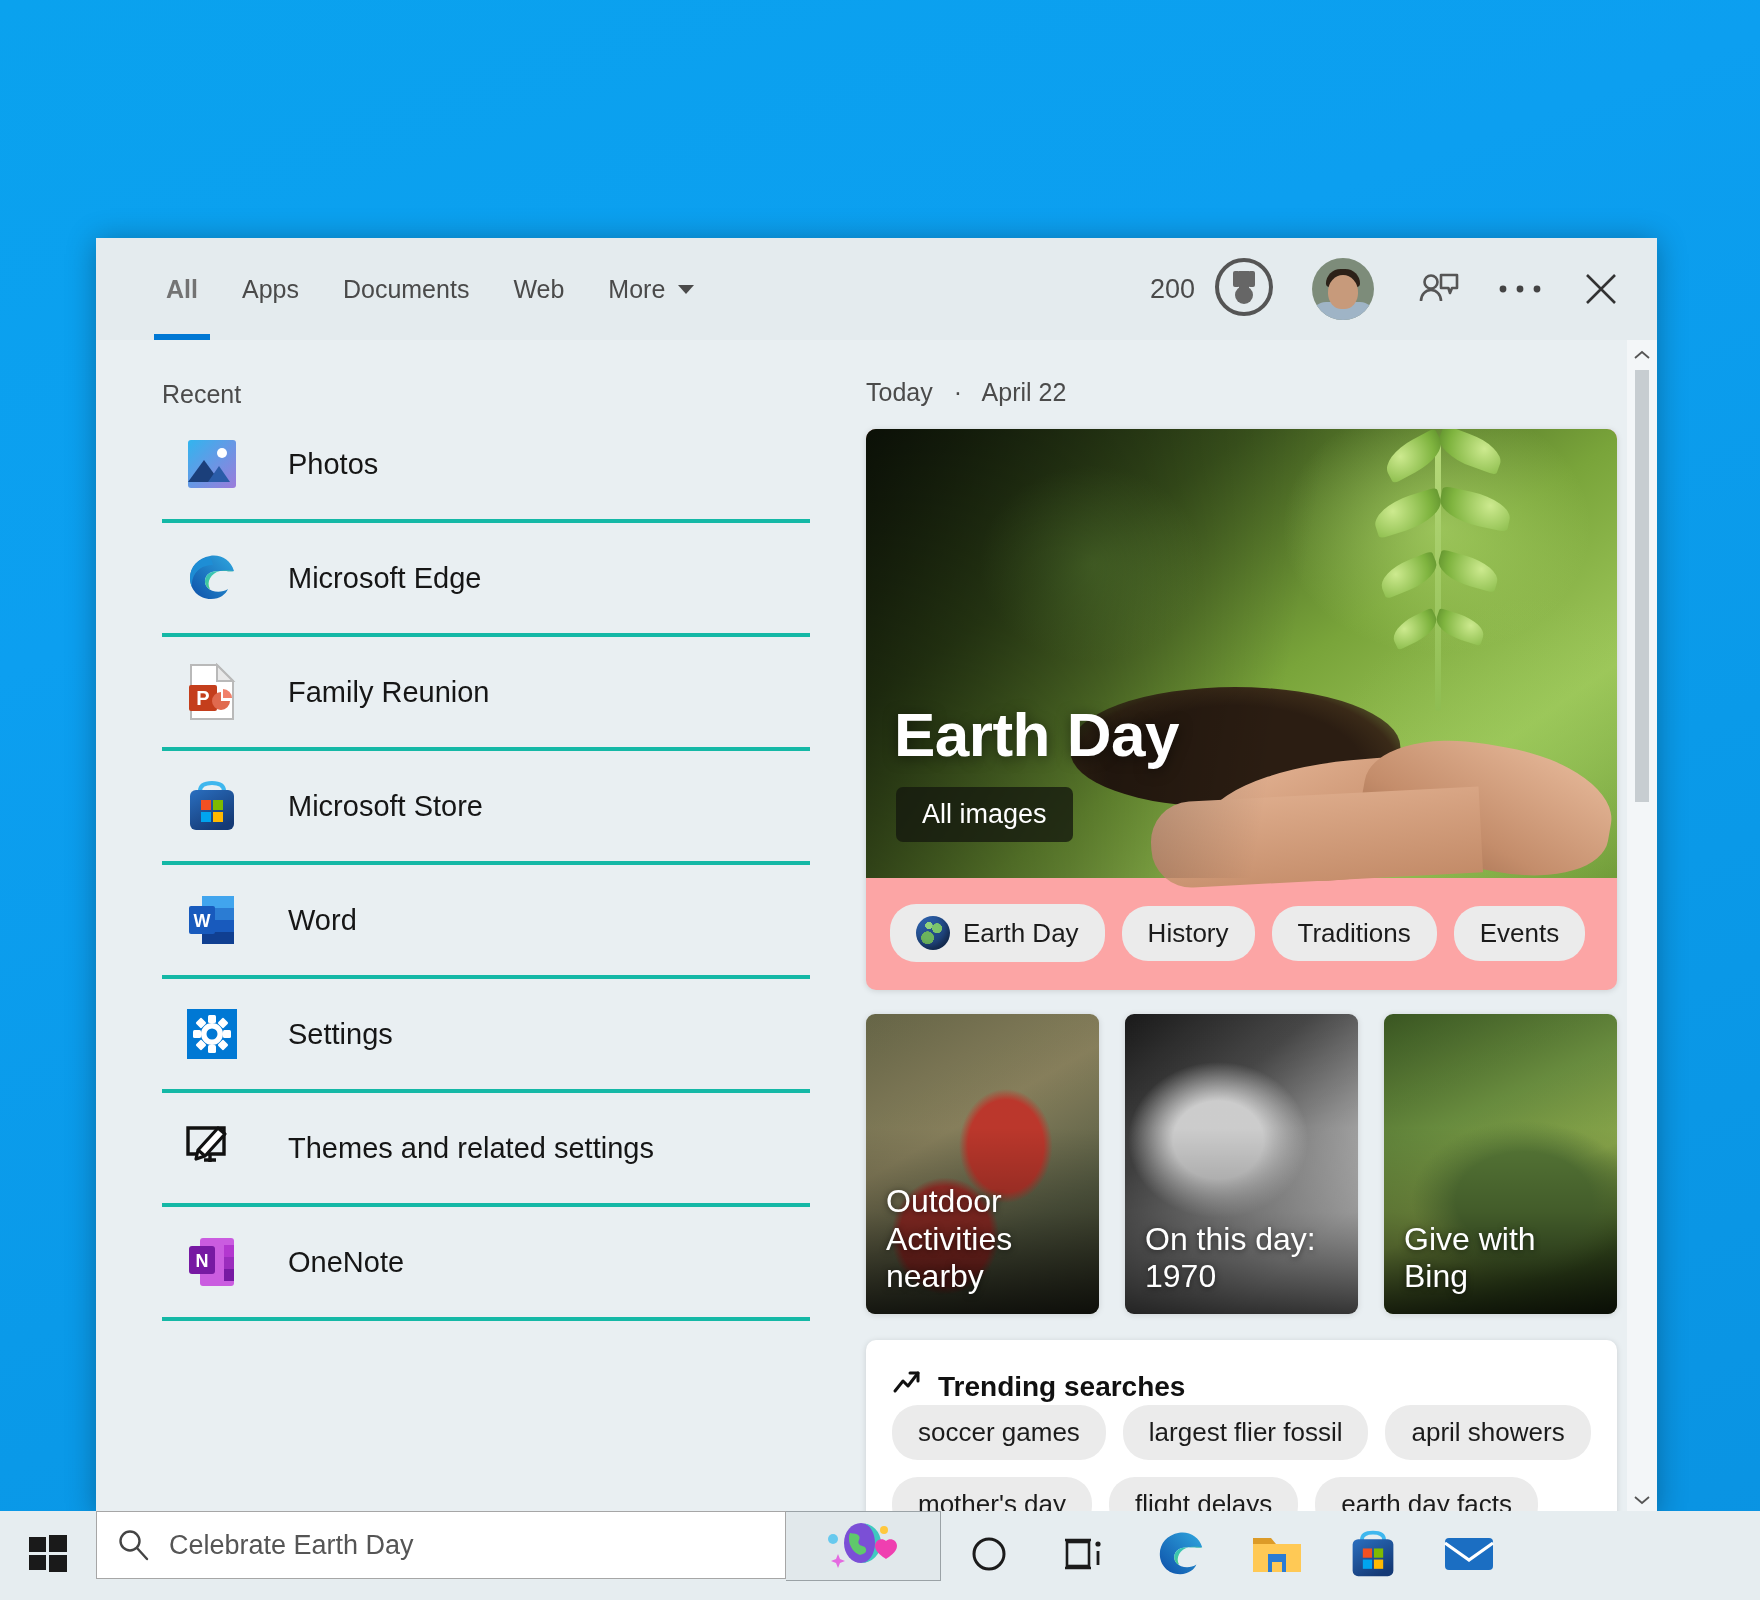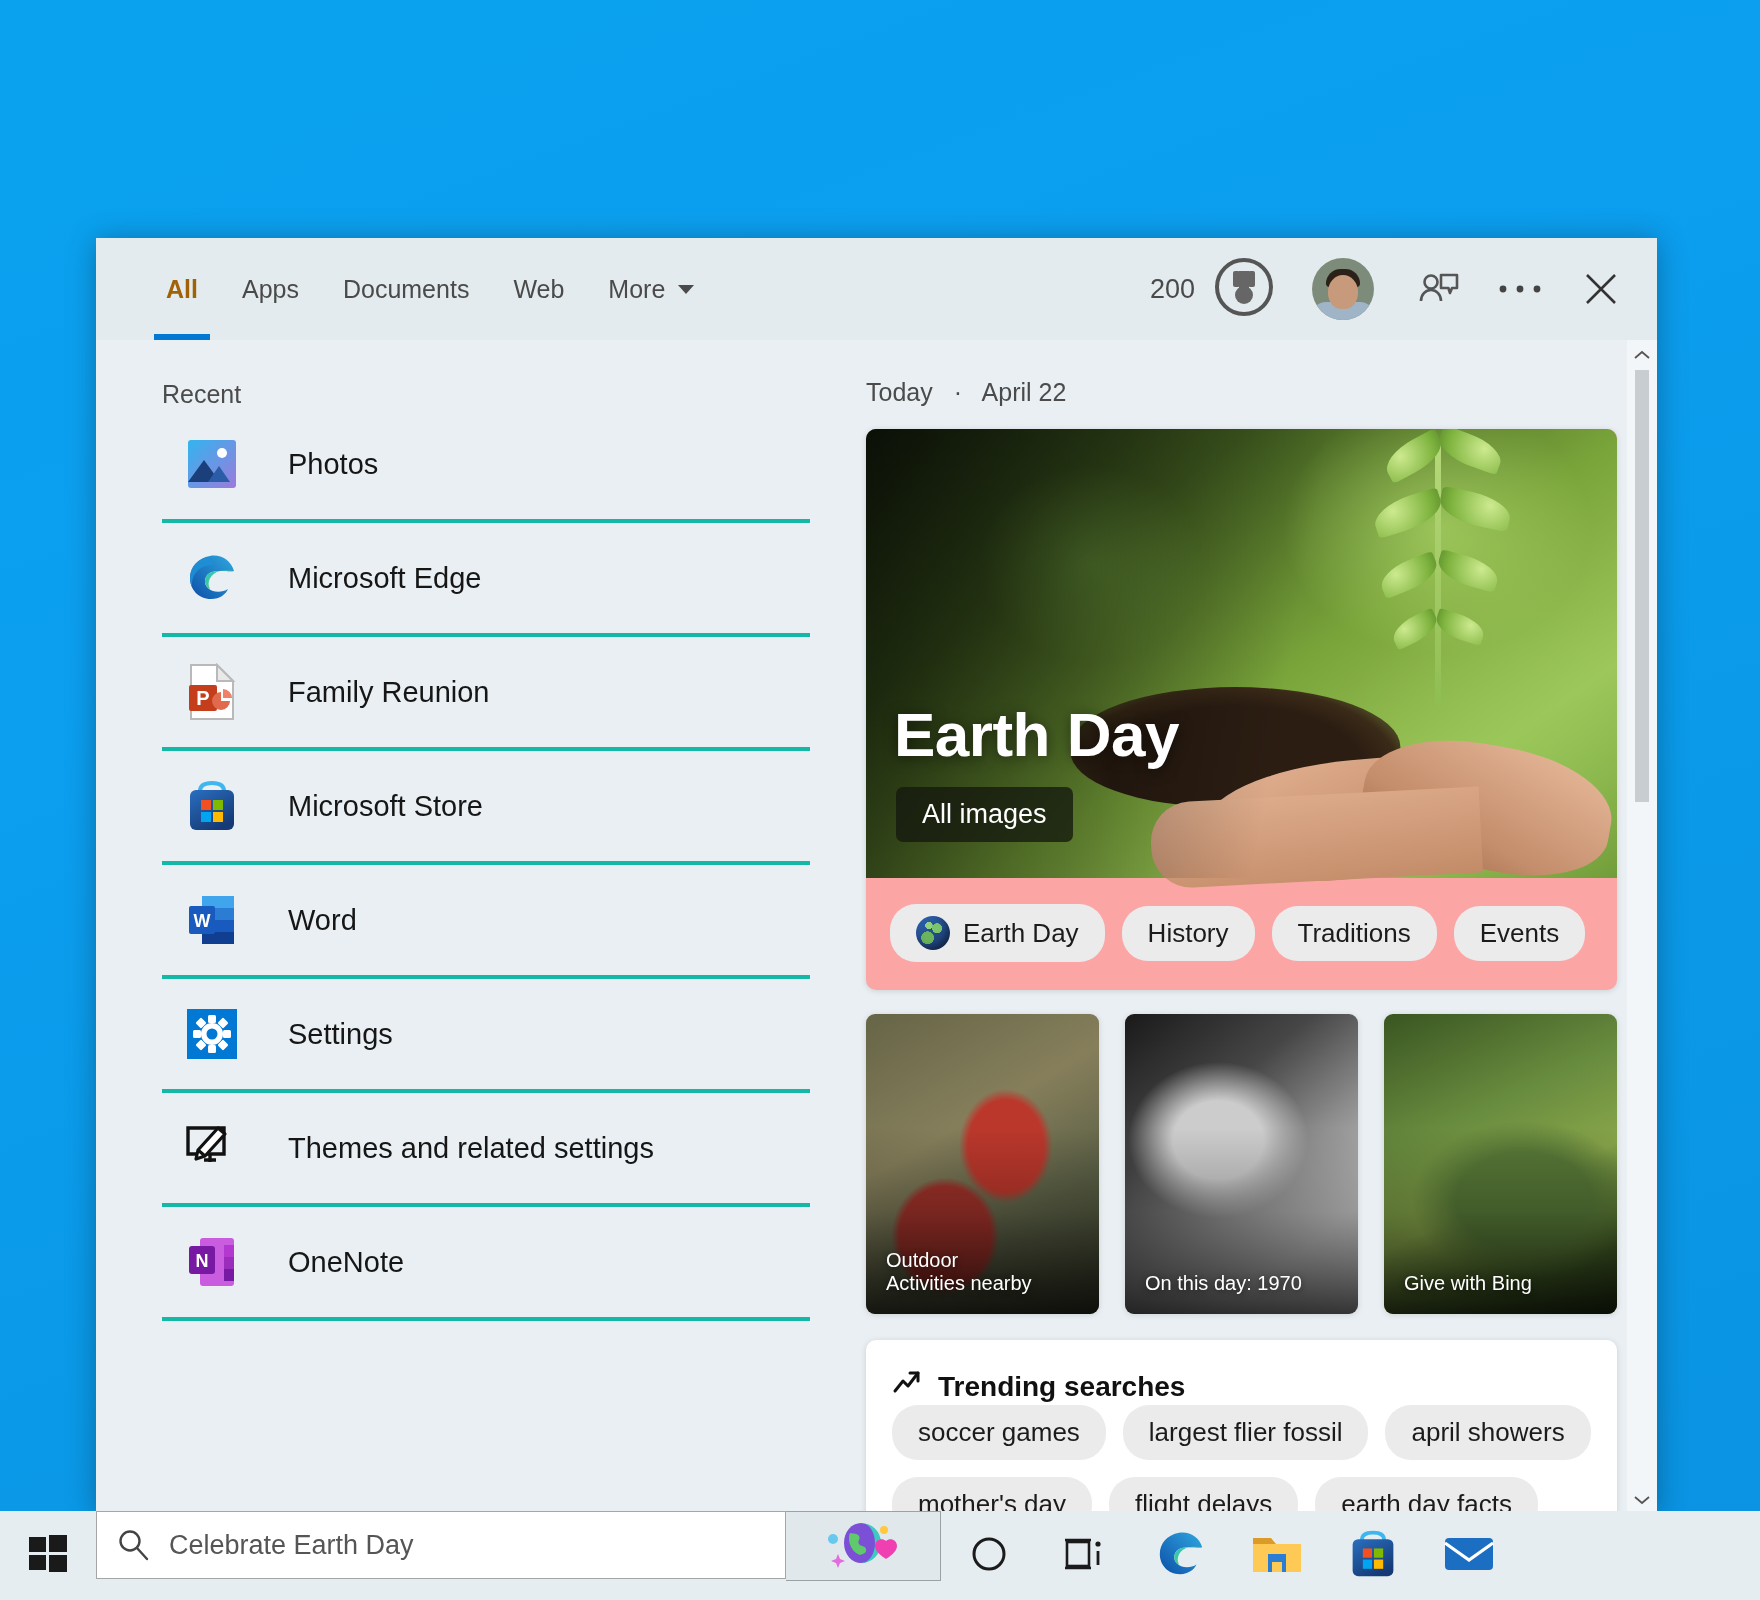--- a/index.html
+++ b/index.html
@@ -34,21 +34,21 @@
     flex: 0 0 102px;
   }
   #tabs { display: flex; align-items: center; height: 100%; }
   .tab {
     position: relative; height: 100%;
     display: flex; align-items: center;
     padding: 0 22px;
     font-size: 25px; color: #4a4a4a;
     cursor: default;
   }
-  .tab.active { color: #a16207; font-weight: 700; text-align: right; }
+  .tab.active { color: #737373; font-weight: 700; text-align: right; }
   .tab.active::after {
     content: ""; position: absolute;
     left: 10px; right: 10px; bottom: 0; height: 6px;
     background: #0078d4;
   }
   .tab .caret {
     display: inline-block; margin-left: 13px;
     width: 0; height: 0;
     border-left: 8px solid transparent;
     border-right: 8px solid transparent;
@@ -231,21 +231,21 @@
     border-radius: 9px; overflow: hidden;
     position: relative; cursor: default;
     box-shadow: 0 1px 6px rgba(0,0,0,.13);
   }
   .tile .shade {
     position: absolute; inset: 0;
     background: linear-gradient(to top, rgba(0,0,0,.78) 0%, rgba(0,0,0,.28) 34%, rgba(0,0,0,.05) 62%);
   }
   .tile .tlabel {
     position: absolute; left: 20px; right: 16px; bottom: 18px;
-    color: #fff; font-size: 20px; line-height: 1.18;
+    color: #fff; font-size: 32px; line-height: 1.18;
     text-shadow: 0 1px 6px rgba(0,0,0,.6);
   }
   #tile-outdoor {
     background:
       radial-gradient(ellipse 120px 130px at 34% 74%, #a8342c 0 38%, transparent 45%),
       radial-gradient(ellipse 90px 110px at 60% 44%, #c53a2e 0 42%, transparent 52%),
       linear-gradient(150deg, #6b6a4a 0%, #8d8560 38%, #5d6348 70%, #40442f 100%);
   }
   #tile-onthisday {
     background:

